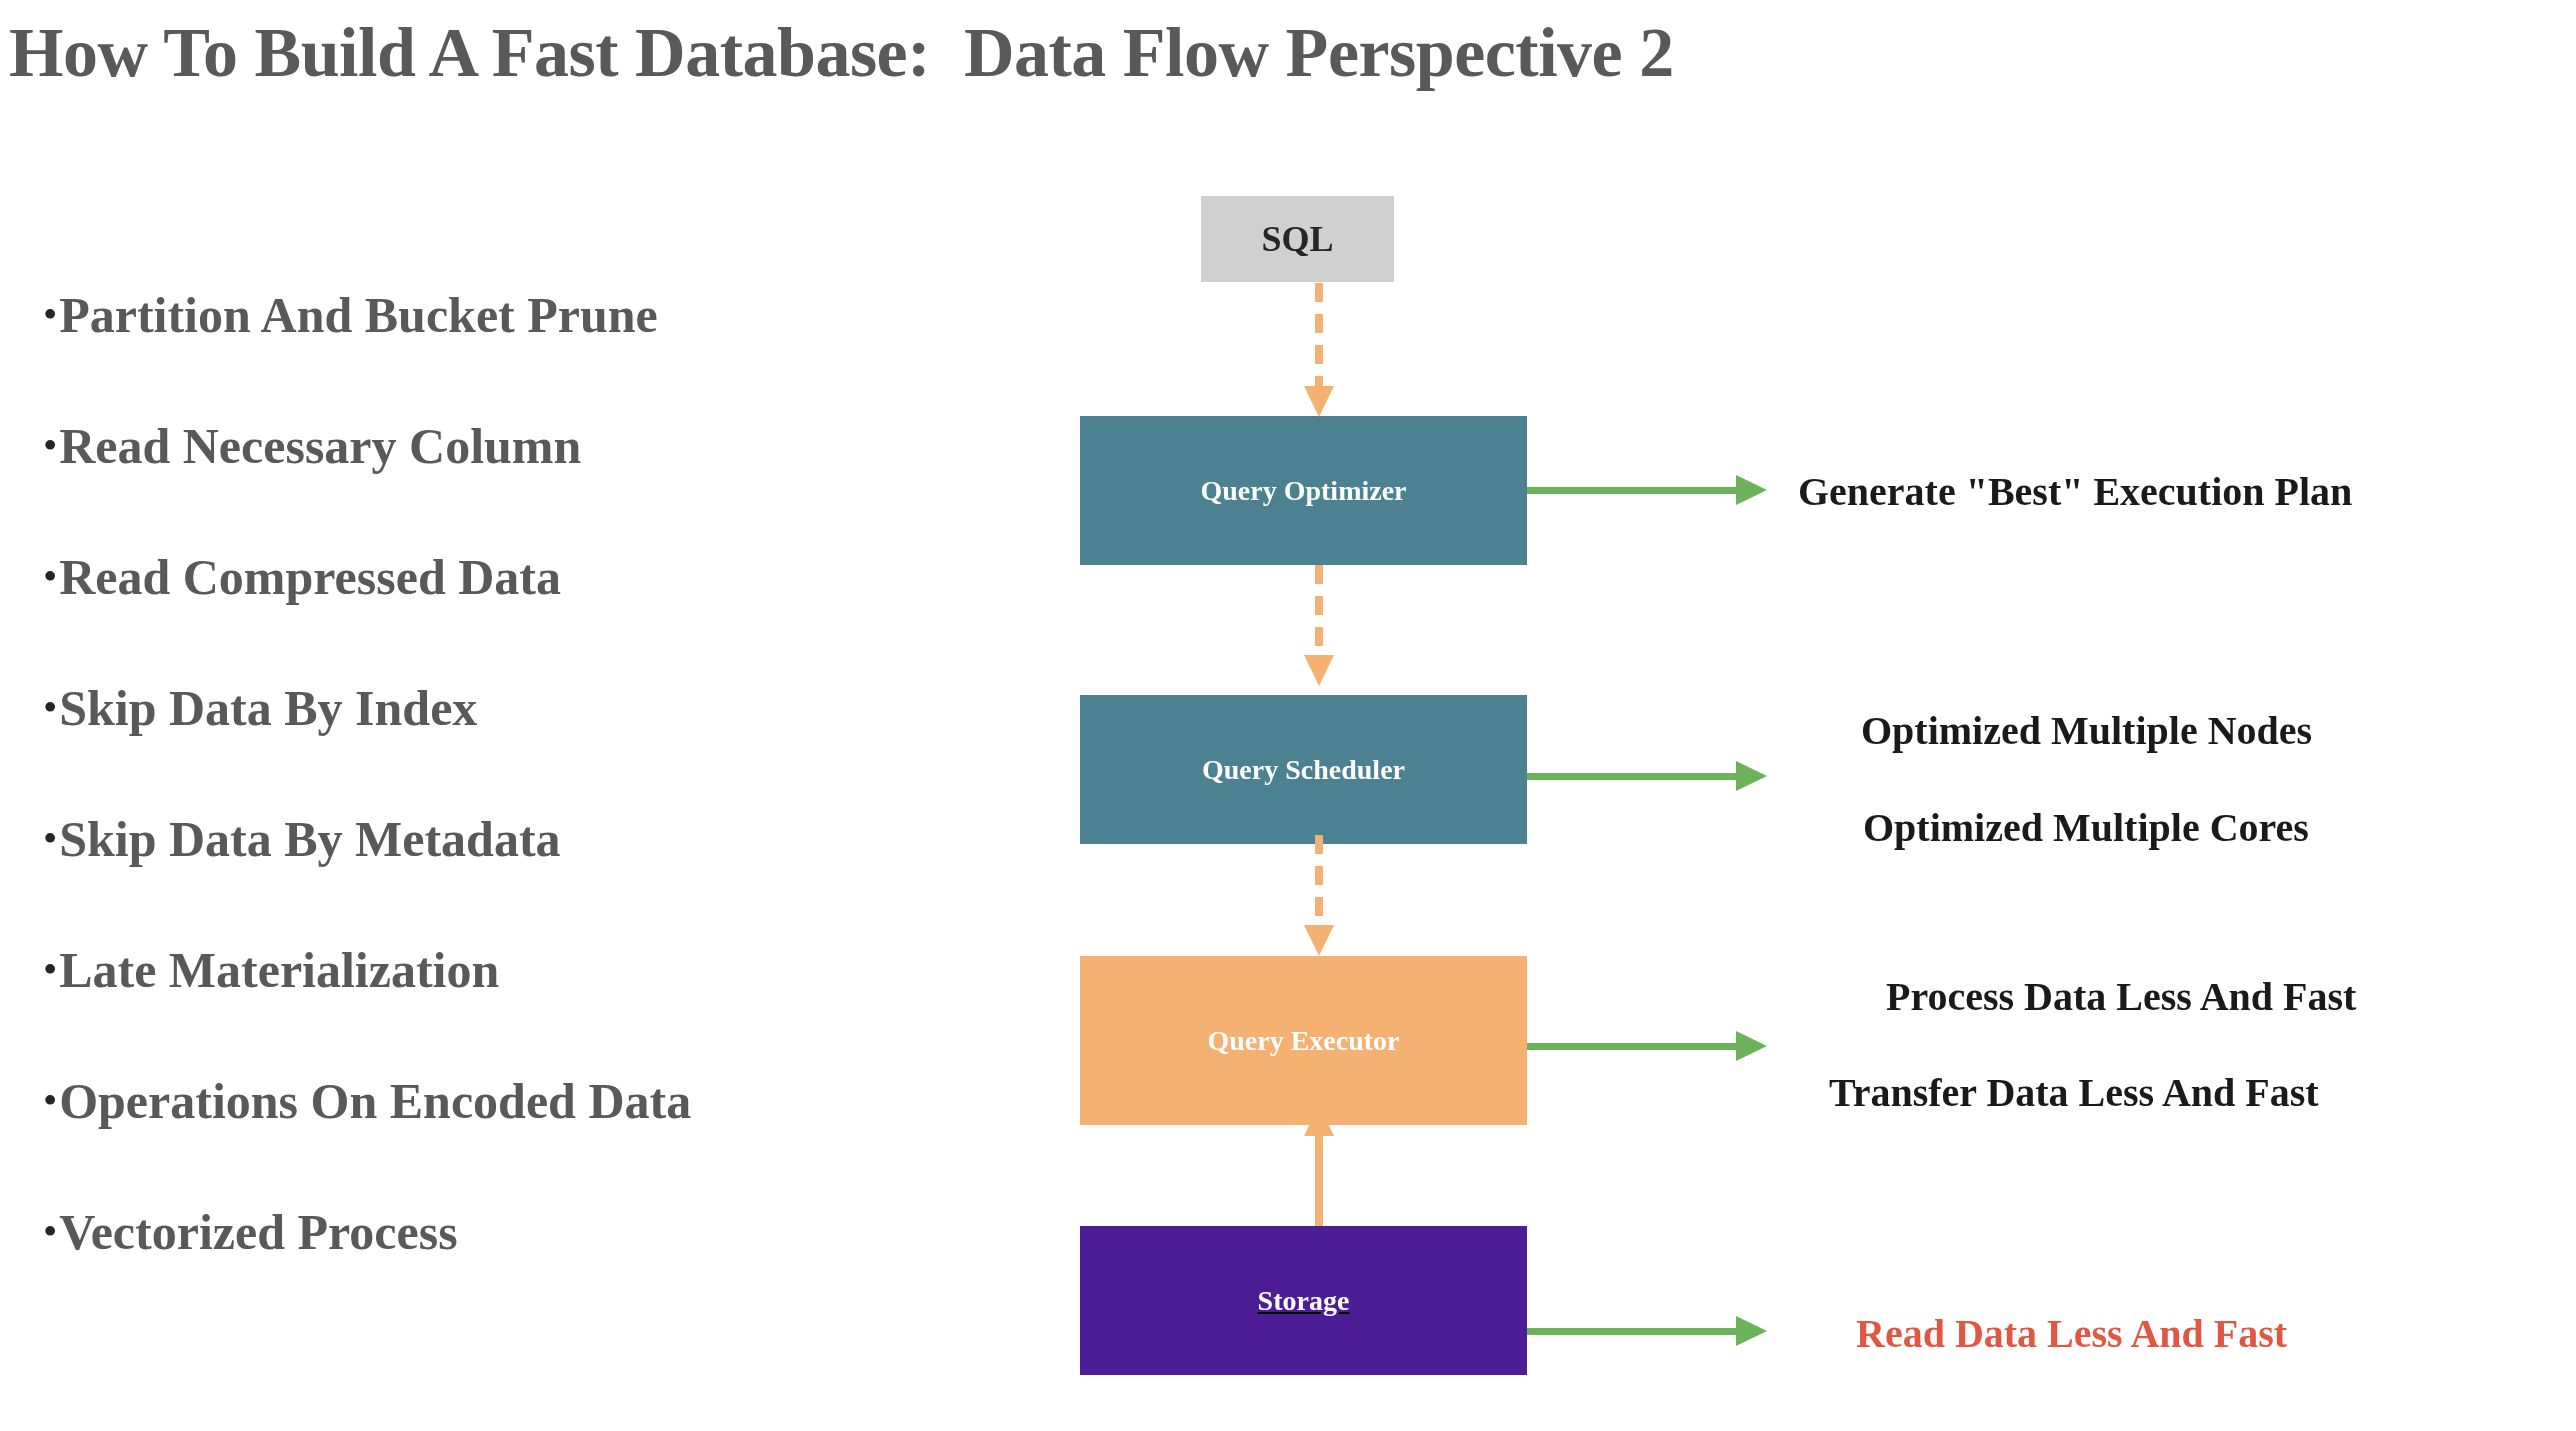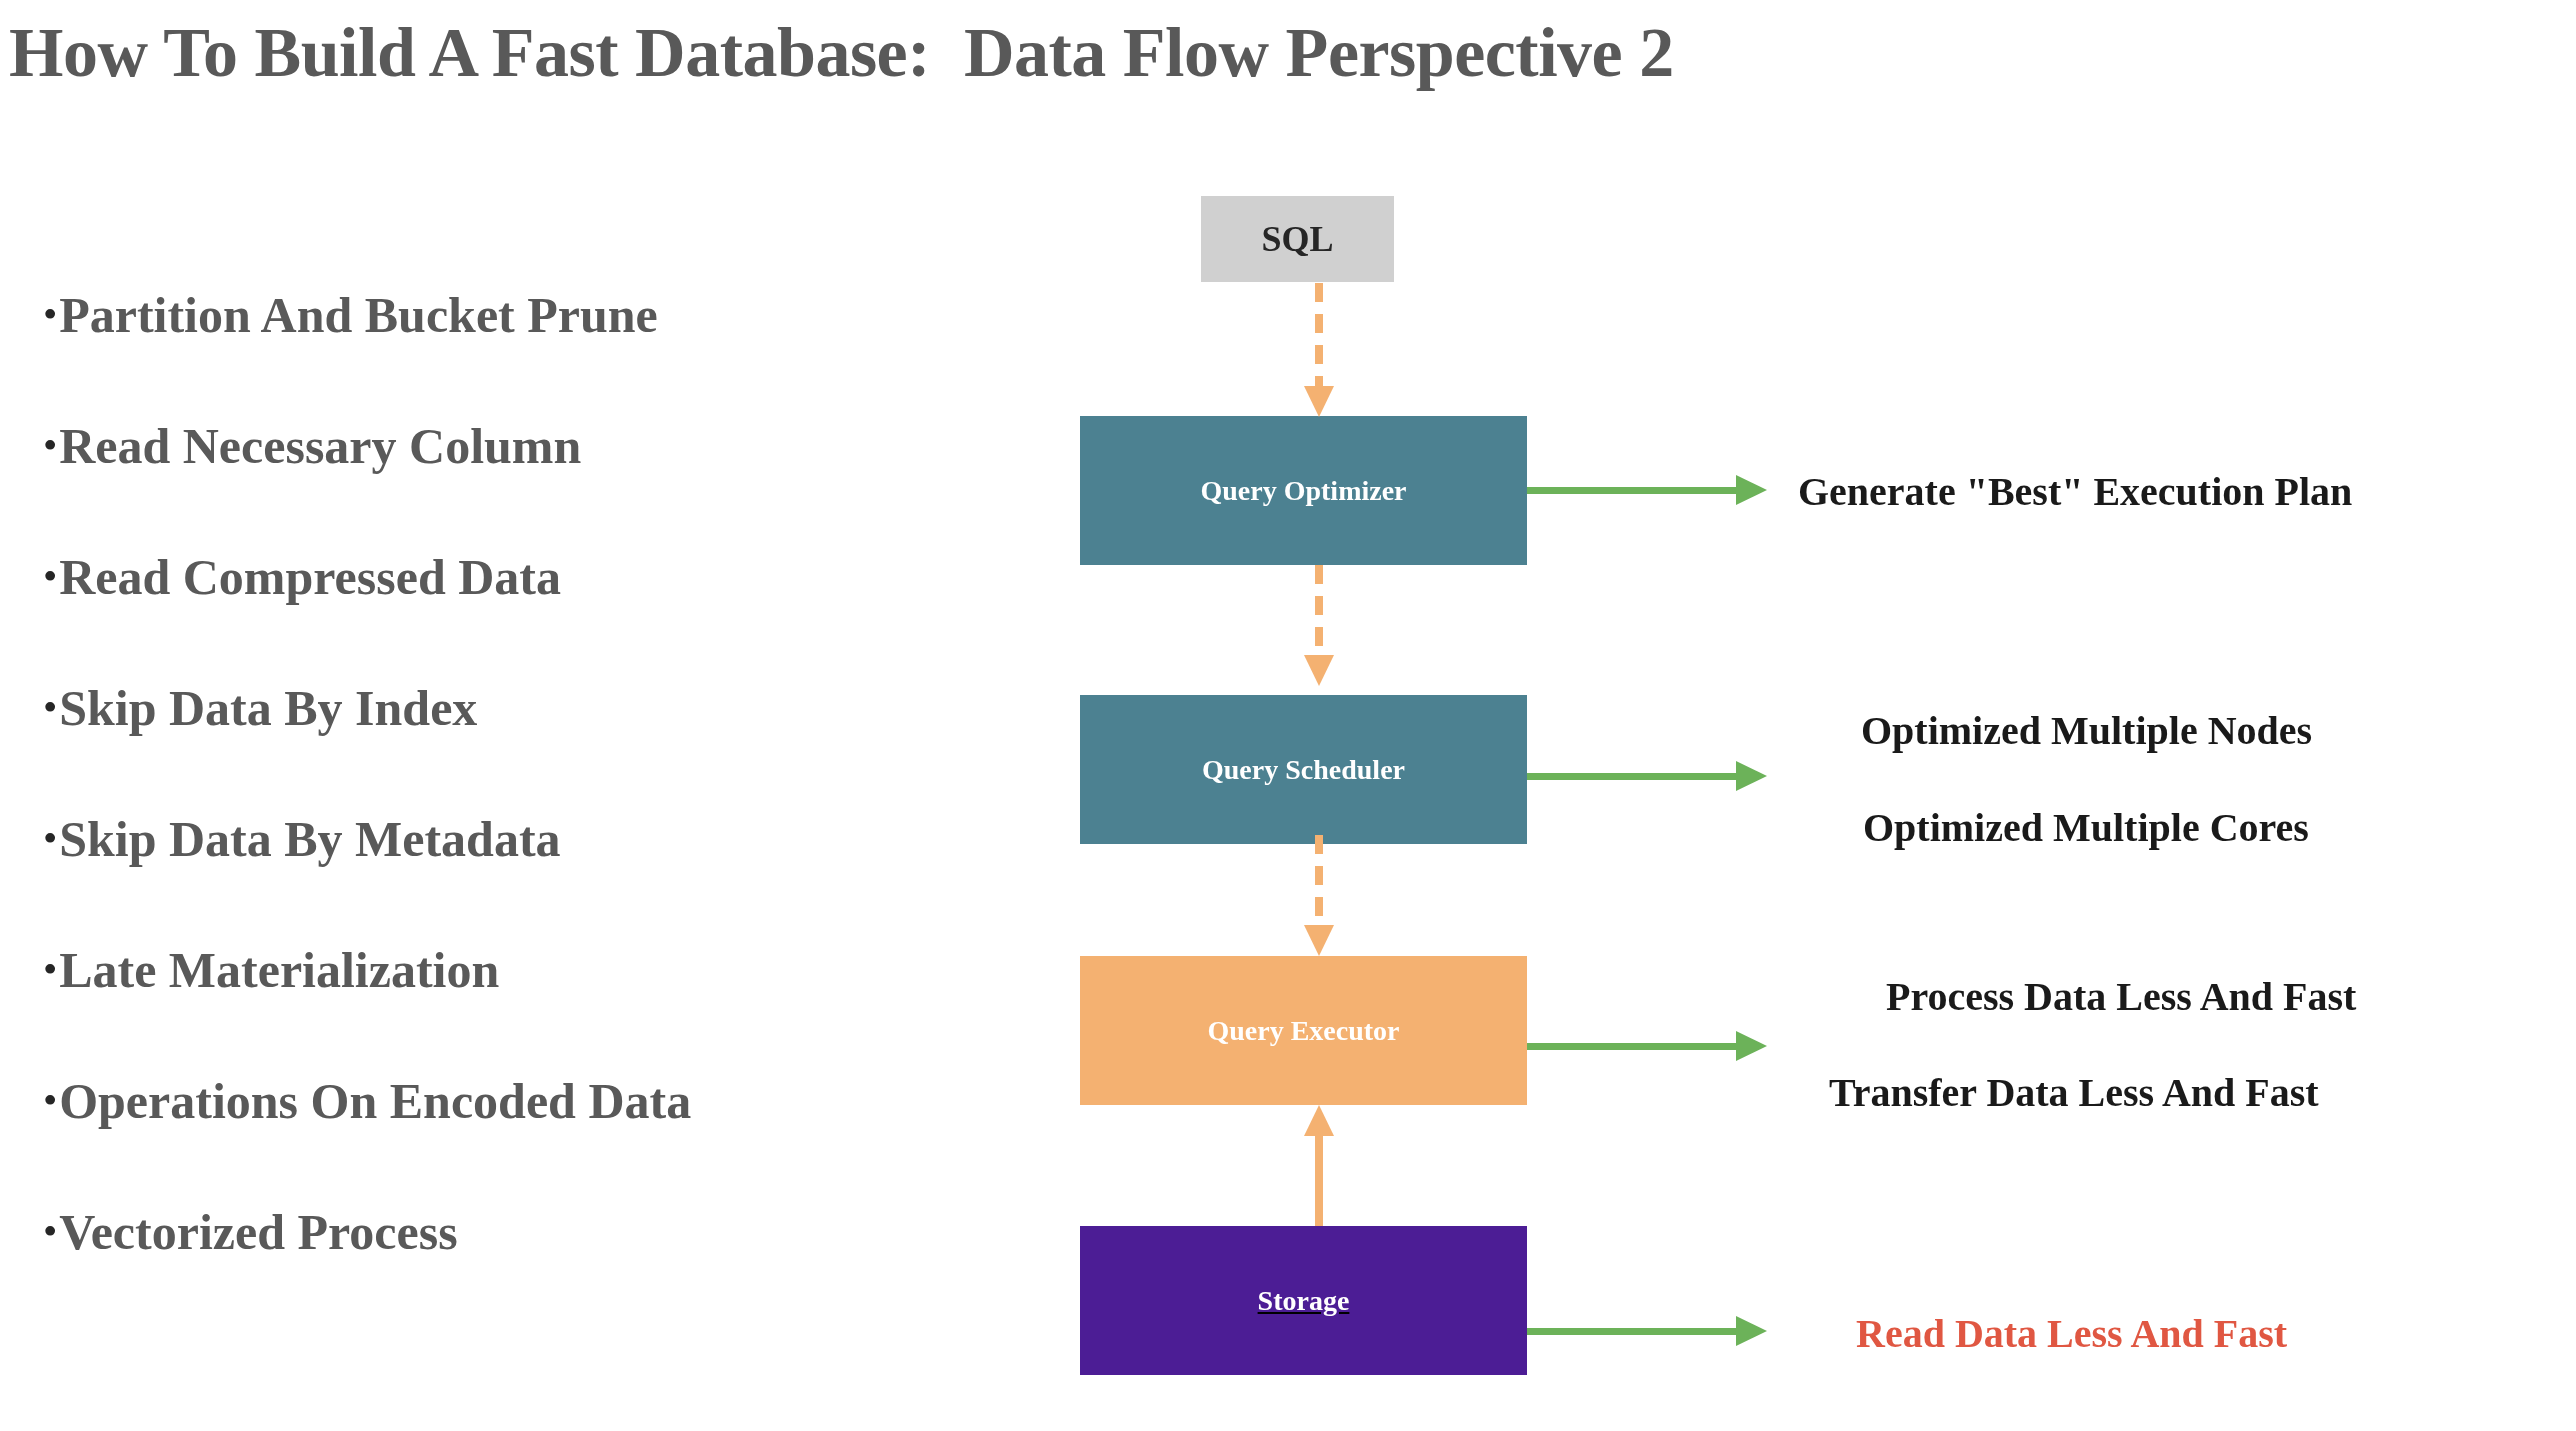--- a/index.html
+++ b/index.html
@@ -90,21 +90,21 @@
   #node-optimizer {
     left: 1080px; top: 416px; width: 447px; height: 149px;
     background: #4c8191;
   }
   #node-scheduler {
     left: 1080px; top: 686px; width: 447px; height: 149px;
     background: #4c8191;
     margin-top: 9px;
   }
   #node-executor {
-    left: 1080px; top: 956px; width: 447px; height: 149px;
+    left: 1080px; top: 956px; width: 447px; height: 169px;
     background: #f4b171;
   }
   #node-storage {
     left: 1080px; top: 1226px; width: 447px; height: 149px;
     background: #4c1d95;
     text-decoration: underline;
   }
 
   
   .v-conn {

